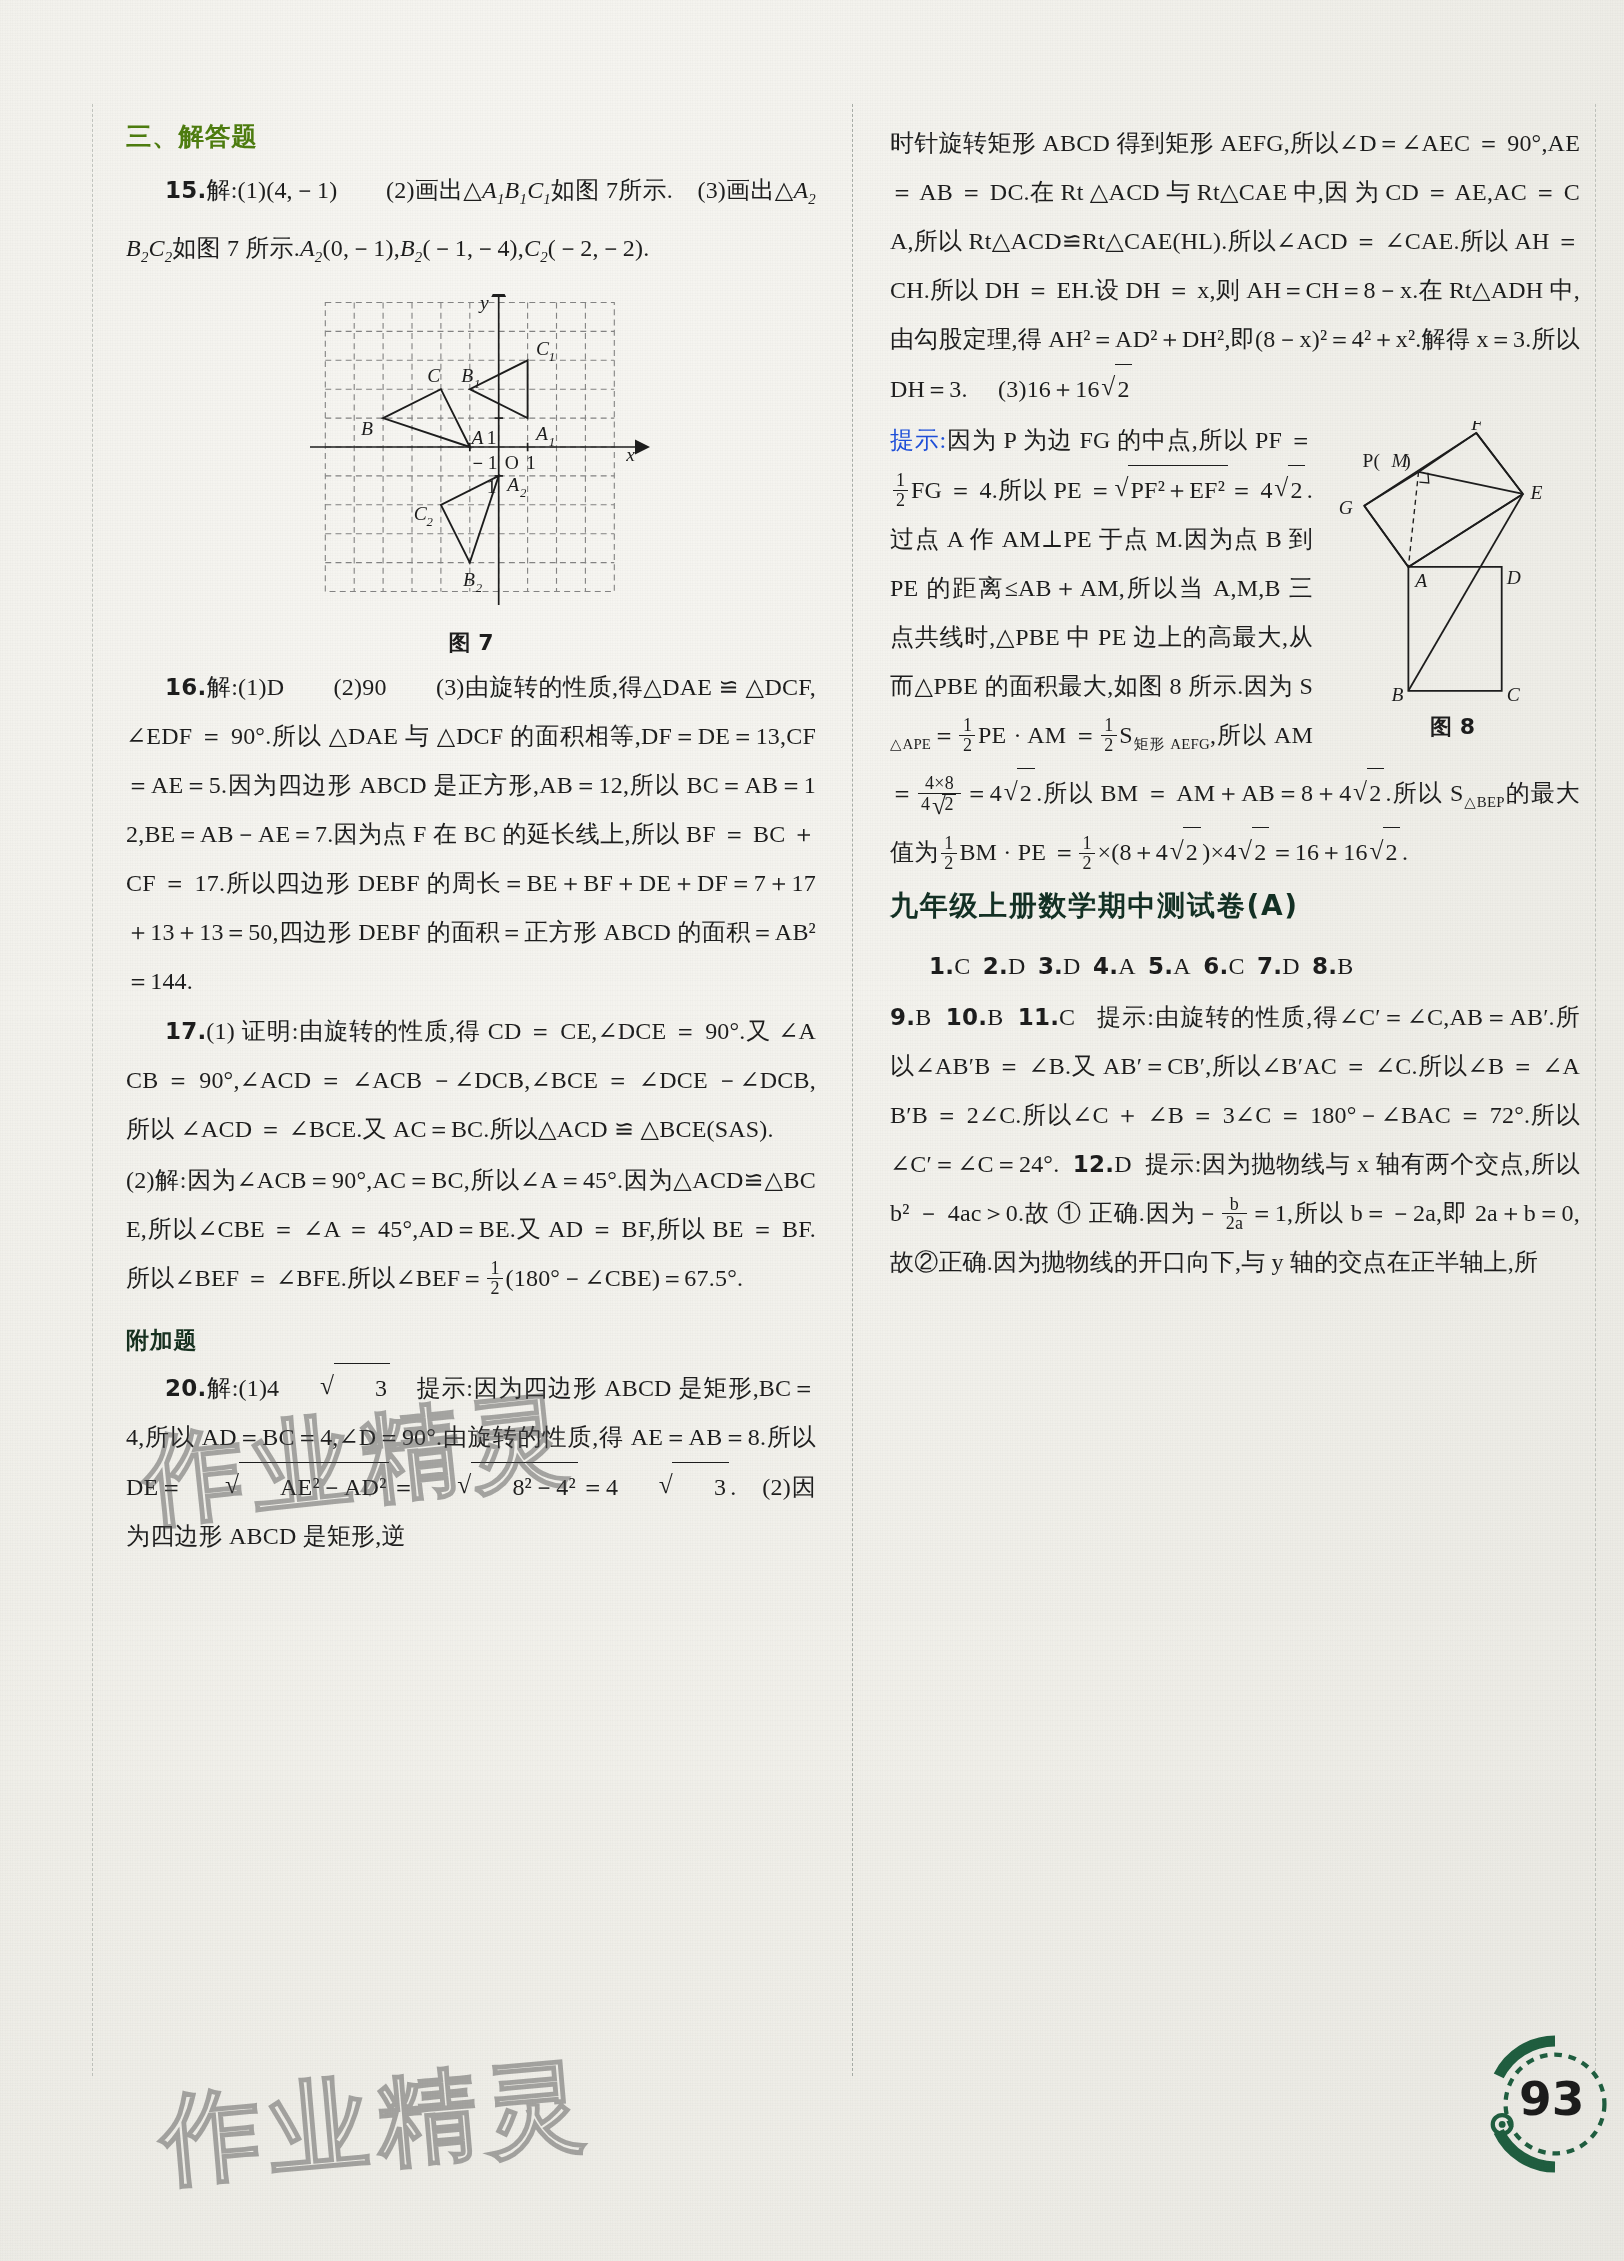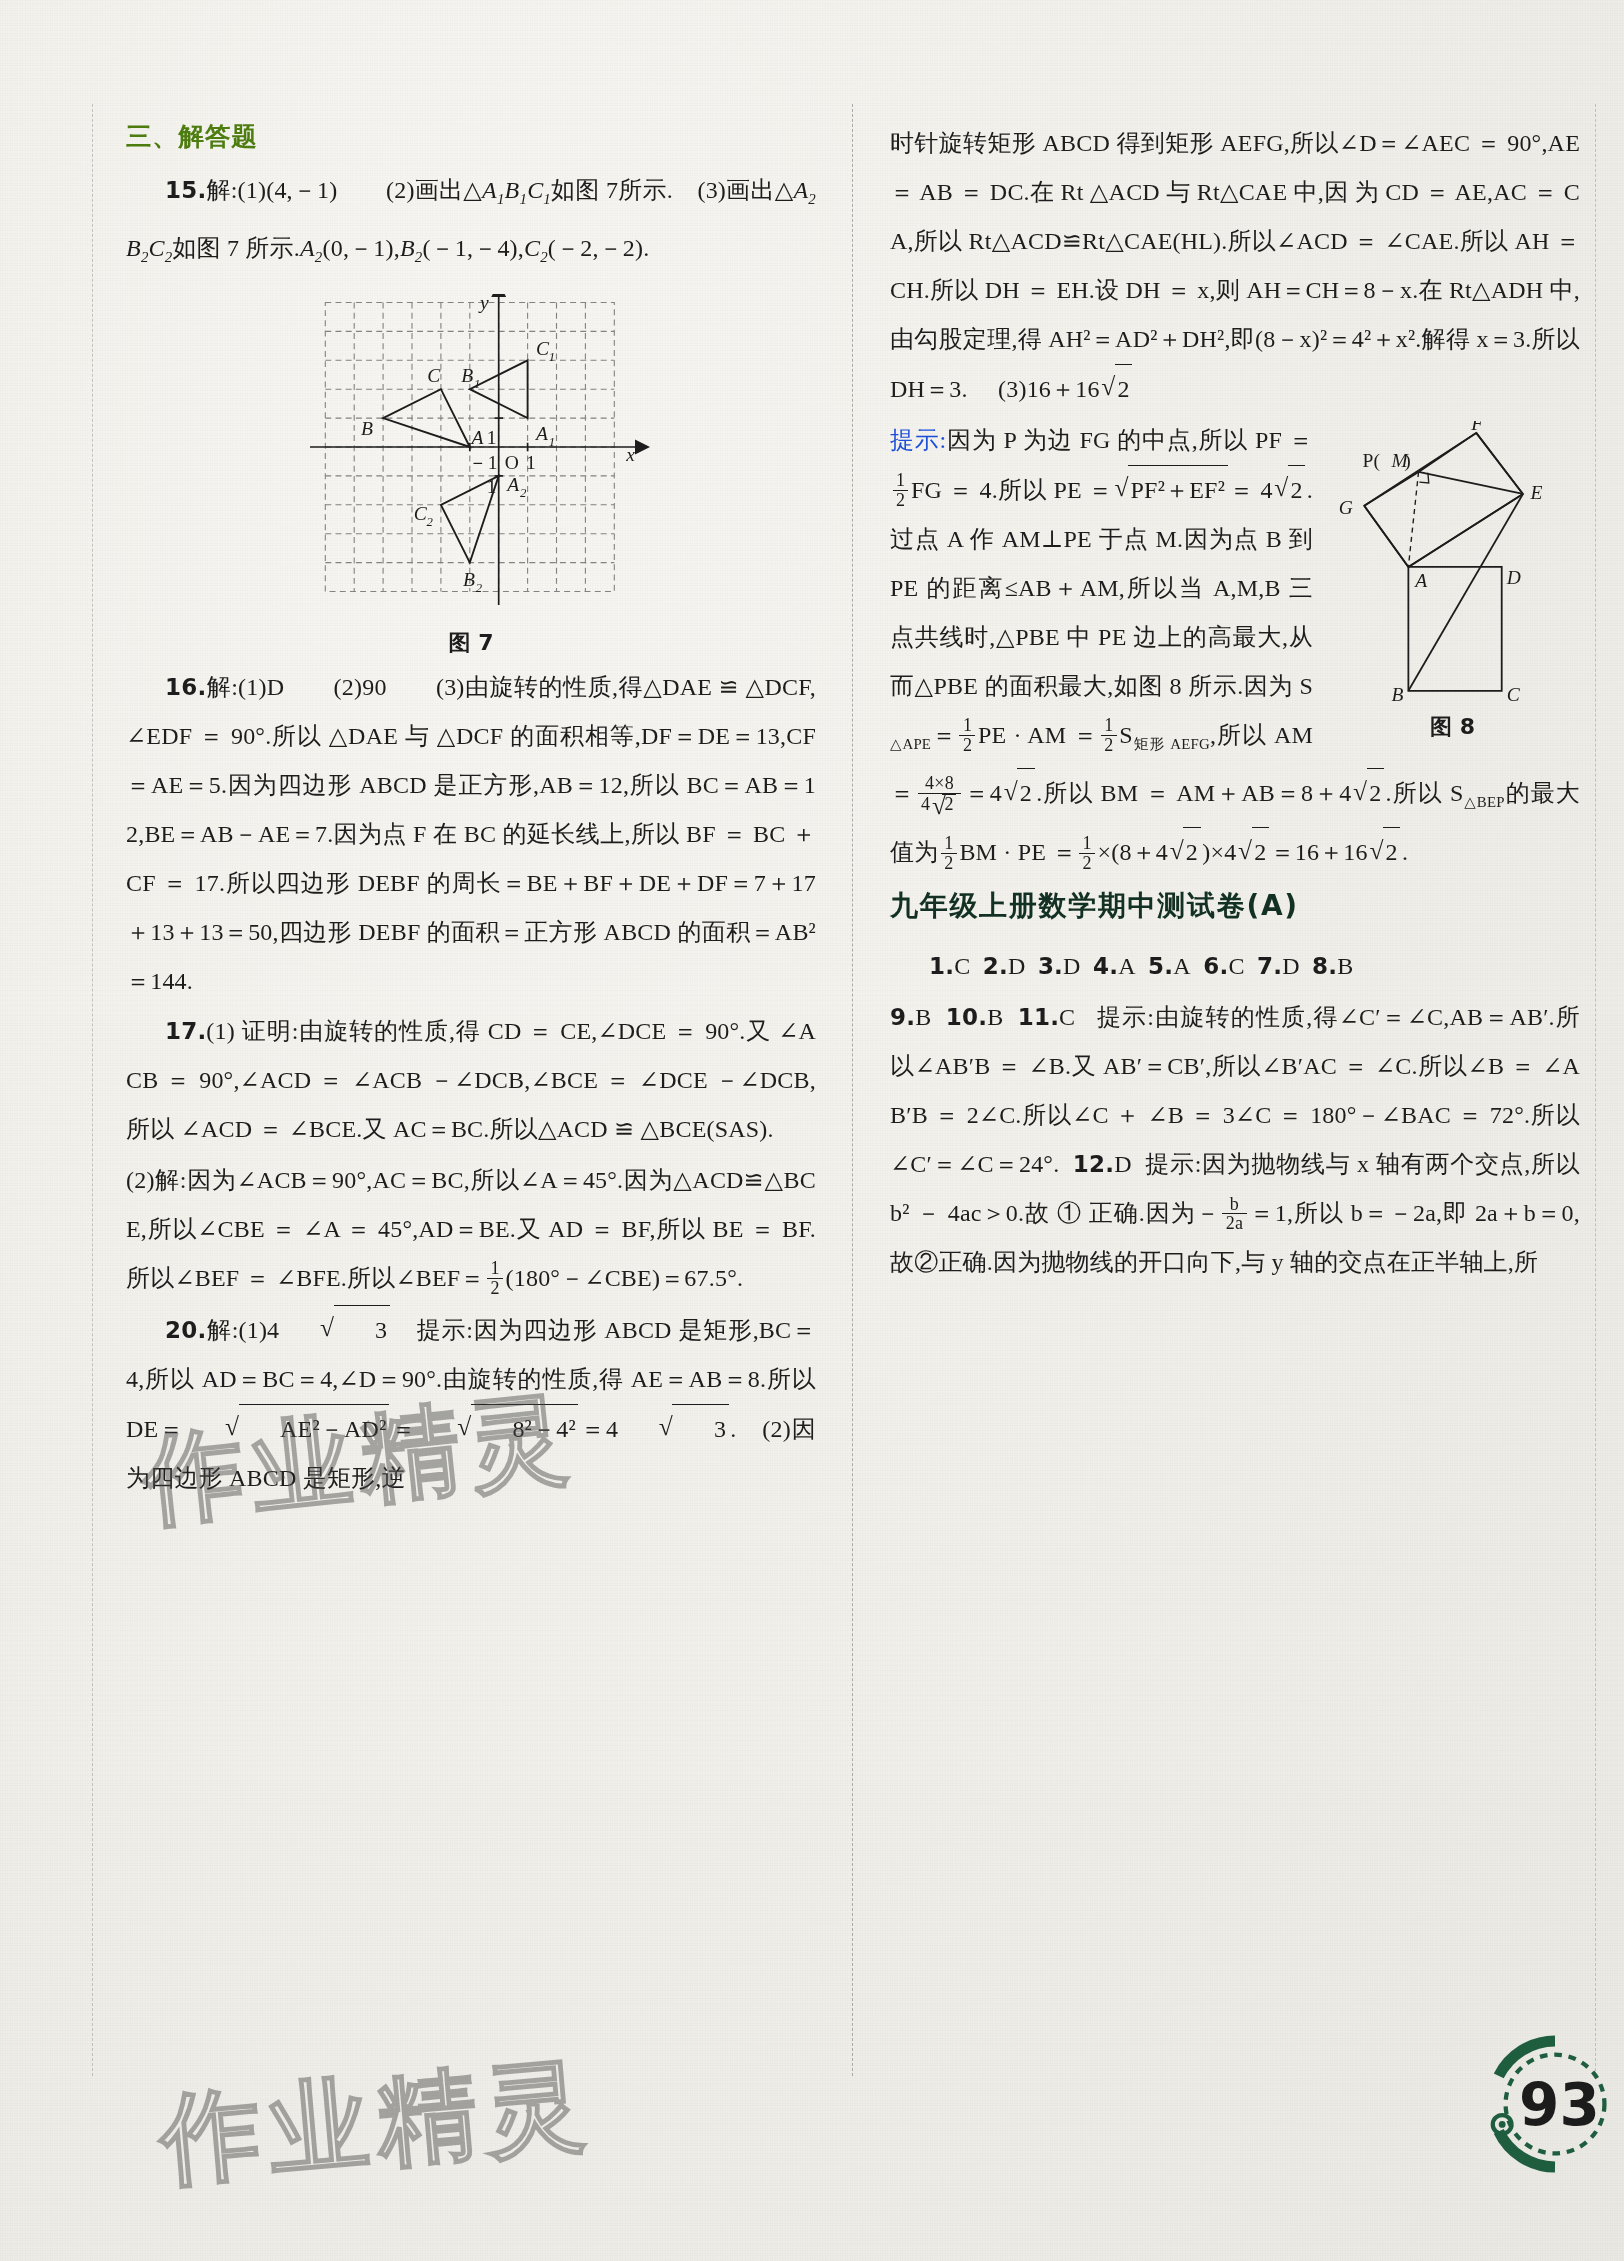--- a/index.html
+++ b/index.html
@@ -95,21 +95,21 @@
   .wm-b{left:160px;top:2056px;font-size:100px;transform:rotate(-5deg);}
 
   
   .page-badge{
     position:absolute;right:-5.1px;bottom:82px;
     width:150px;height:150px;
   }
   .page-badge .pn{
     position:absolute;left:39px;top:42px;
     font-family:"DejaVu Sans","Liberation Sans",sans-serif;
-    font-size:58px;font-weight:bold;color:#1c1c1c;
+    font-size:47px;font-weight:bold;color:#1c1c1c;
   }
 </style>
 </head>
 <body>
 
 <div class="paper"></div>
 
 <div class="page">
 
   <div class="frame-left"></div>
@@ -205,20 +205,21 @@
     <p class="body indent">
       <span class="num">17.</span><span>(1) 证明:由旋转的性质,得 CD ＝ CE,∠DCE ＝ 90°.又 ∠ACB ＝ 90°,∠ACD ＝ ∠ACB －∠DCB,∠BCE ＝ ∠DCE －∠DCB,所以 ∠ACD ＝ ∠BCE.又 AC＝BC.所以△ACD ≌ △BCE(SAS).</span>
     </p>
     <p class="body">
       <span>(2)解:因为∠ACB＝90°,AC＝BC,所以∠A＝45°.因为△ACD≌△BCE,所以∠CBE ＝ ∠A ＝ 45°,AD＝BE.又 AD ＝ BF,所以 BE ＝ BF.所以∠BEF ＝ ∠BFE.所以∠BEF＝</span><span class="frac">
           <span class="n">1</span>
           <span class="d">2</span>
         </span><span>(180°－∠CBE)＝67.5°.</span>
     </p>
 
+    <h3 class="sub">附加题</h3>
 
     <p class="body indent">
       <span class="num">20.</span><span>解:(1)4</span><span class="sq"><span>3</span></span><span>　提示:因为四边形 ABCD 是矩形,BC＝4,所以 AD＝BC＝4,∠D＝90°.由旋转的性质,得 AE＝AB＝8.所以 DE＝</span><span class="sq"><span>AE²－AD²</span></span><span>＝</span><span class="sq"><span>8²－4²</span></span><span>＝4</span><span class="sq"><span>3</span></span><span>.　(2)因为四边形 ABCD 是矩形,逆</span>
     </p>
 
   </div>
 
   <div class="col col-right">
 
     <p class="body">

